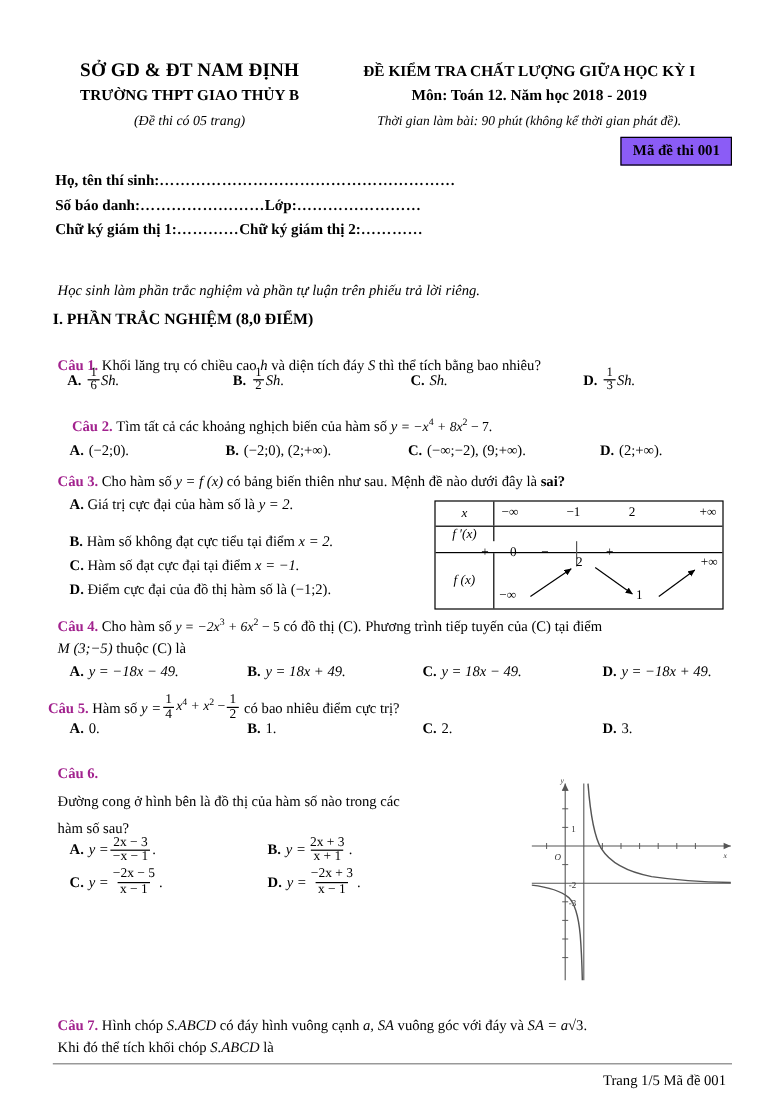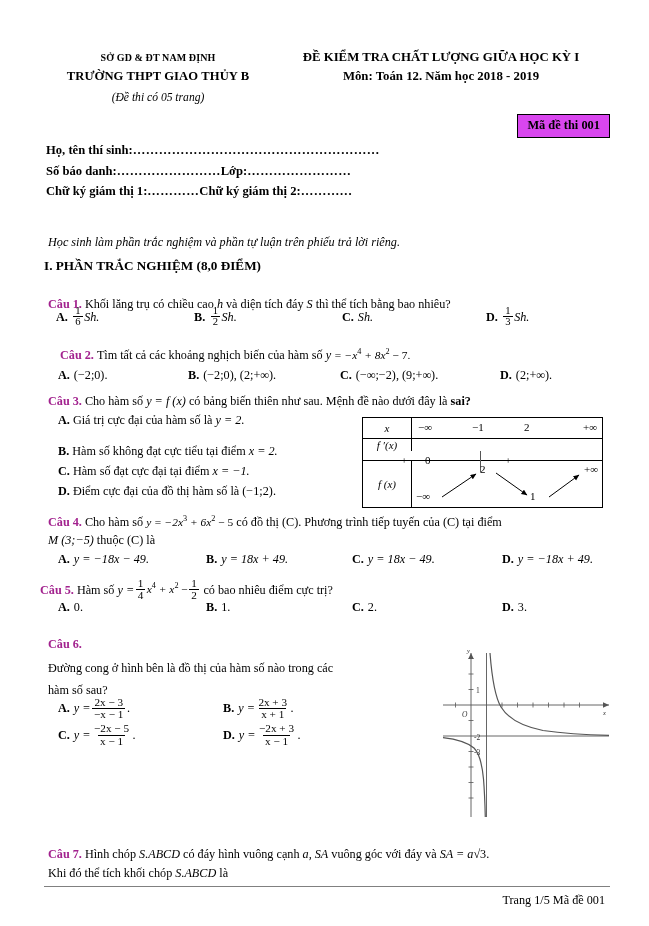--- a/index.html
+++ b/index.html
@@ -28,21 +28,21 @@
     width: 566px;
   }
   .hdr-row {
     display: flex;
     align-items: baseline;
   }
   .hdr-left {
     width: 228px;
     text-align: center;
     font-weight: bold;
-    font-size: 10px;
+    font-size: 16px;
     letter-spacing: .1px;
   }
   .hdr-right {
     flex: 1;
     text-align: center;
     font-weight: bold;
     font-size: 12.8px;
   }
   .hdr-left-2 { font-size: 12.6px; }
   .hdr-row.r2 { margin-top: 4px; }
@@ -61,21 +61,21 @@
     font-size: 11.2px;
     font-weight: normal;
   }
   .code-box {
     position: absolute;
     right: 0px; top: 64px;
     border: 1.6px solid #000;
     padding: 3px 9px 4px 9px;
     font-weight: bold;
     font-size: 12.4px;
-    background: #d946ef;
+    background: #8b5cf6;
     white-space: nowrap;
   }
   
   .fields {
     position: absolute;
     left: 46px; top: 143px;
     width: 470px;
     font-weight: bold;
     font-size: 12.6px;
   }
@@ -198,20 +198,21 @@
     <div class="hdr-row">
       <div class="hdr-left">SỞ GD &amp; ĐT NAM ĐỊNH</div>
       <div class="hdr-right">ĐỀ KIỂM TRA CHẤT LƯỢNG GIỮA HỌC KỲ I</div>
     </div>
     <div class="hdr-row r2">
       <div class="hdr-left hdr-left-2">TRƯỜNG THPT GIAO THỦY B</div>
       <div class="hdr-right">Môn: Toán 12. Năm học 2018 - 2019</div>
     </div>
     <div class="hdr-row r3">
       <div class="hdr-left-it">(Đề thi có 05 trang)</div>
+      <div class="hdr-right-it">Thời gian làm bài: 90 phút (không kể thời gian phát đề).</div>
     </div>
     <div class="code-box">Mã đề thi 001</div>
   </div>
 
   <div class="fields">
     <div class="fl">
       <span>Họ, tên thí sinh:</span><span class="dots">…………………………………………………</span>
     </div>
     <div class="fl">
       <span>Số báo danh:</span><span class="dots">……………………</span><span>Lớp:</span><span class="dots">……………………</span>

